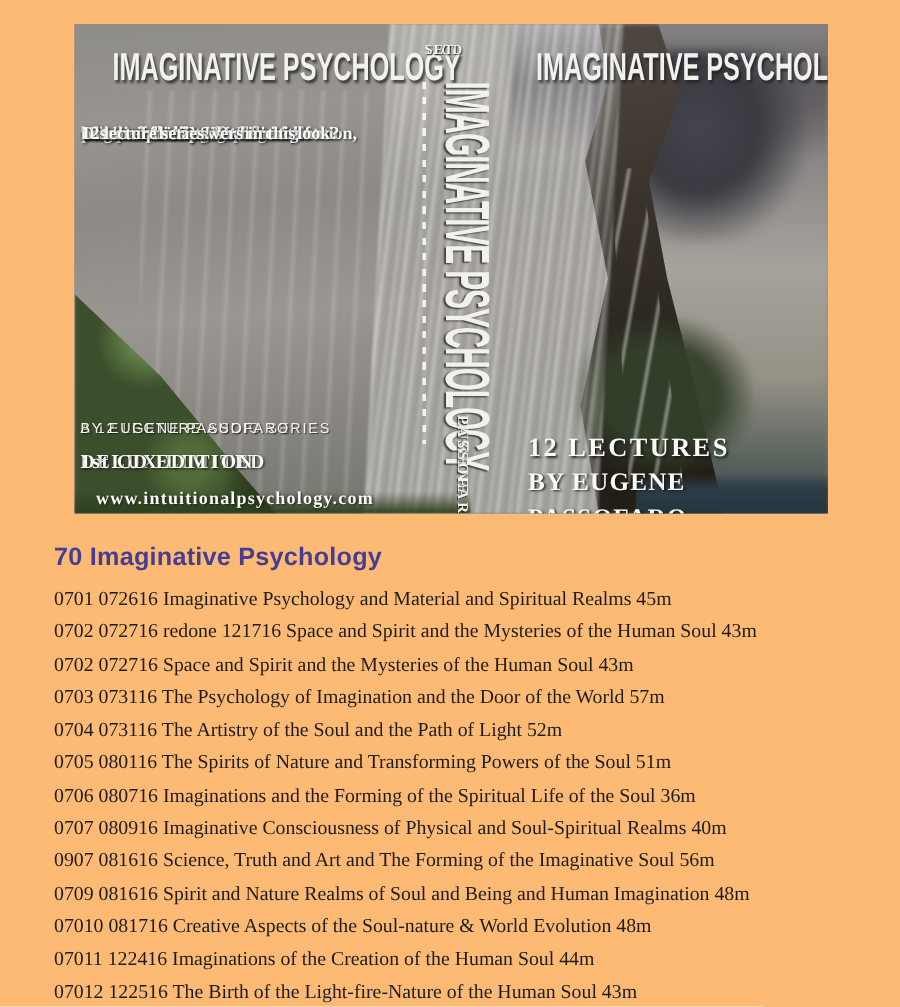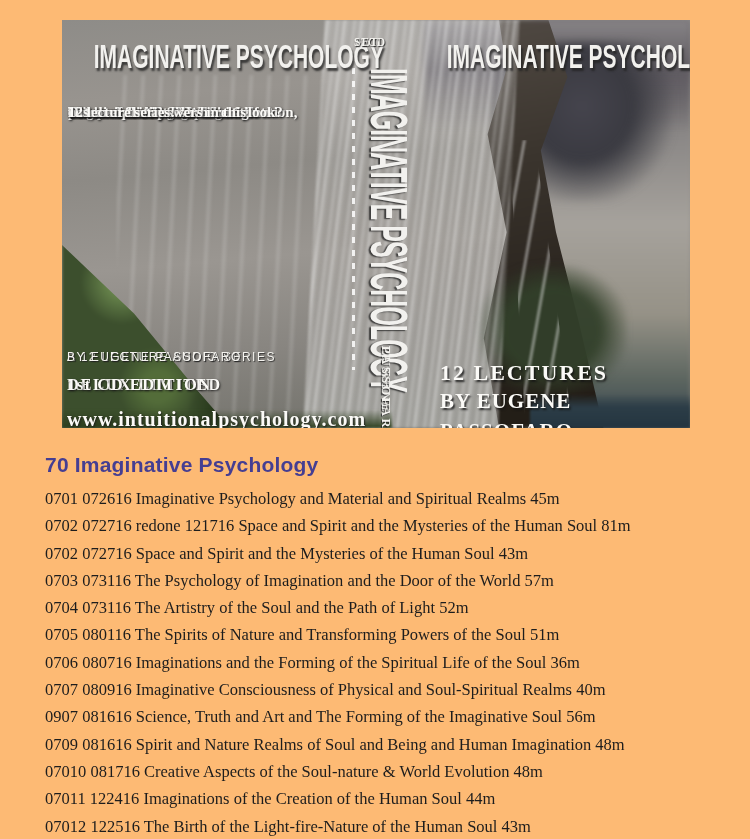--- a/index.html
+++ b/index.html
@@ -67,22 +67,22 @@
   .back-body { left:6px; top:84px; width:284px; text-align:center;
     font-weight:700; font-size:15px; line-height:17.5px; color:#fbfaf7;
     text-shadow:1px 1px 2px rgba(25,25,25,.85); }
 
   .back-series { left:5px; top:330px; width:285px; text-align:center;
     font-family:"Liberation Sans", sans-serif; font-size:12px; line-height:15px;
     letter-spacing:1.5px; color:#f4f3ef; text-shadow:1px 1px 1px rgba(30,30,30,.8); }
   .back-edition { left:5px; top:357px; width:285px; text-align:center;
     font-weight:700; font-size:16.5px; line-height:15.5px; letter-spacing:1.5px;
     color:#fbfaf7; text-shadow:1px 1px 2px rgba(25,25,25,.85); }
-  .back-website { left:5px; top:388px; width:285px; 
-    font-weight:700; font-size:20px; letter-spacing:1px;
+  .back-website { left:18px; top:388px; width:285px; 
+    font-weight:700; font-size:15px; letter-spacing:1px;
     color:#fbfaf7; text-shadow:1px 1px 2px rgba(25,25,25,.85); }
 
   .spine-set { left:292px; top:14px; width:64px; text-align:center;
     font-weight:700; font-size:11.5px; line-height:16px; letter-spacing:1px;
     color:#f4f3ef; text-shadow:1px 1px 1px rgba(30,30,30,.85); }
   .spine-title { left:297px; top:48px; height:600px; width:60px;
     writing-mode:vertical-rl; text-orientation:mixed; white-space:nowrap;
     font-family:"Liberation Sans", sans-serif; font-weight:700; font-size:52px;
     letter-spacing:-2px; line-height:60px;
     transform:scaleY(0.48); transform-origin:top center;
@@ -172,21 +172,21 @@
     <div class="ovl cover-title front-title">IMAGINATIVE PSYCHOLOGY</div>
     <div class="ovl front-bottom">
       <span class="front-lectures">12 LECTURES</span>
       <span class="front-byline">BY EUGENE PASSOFARO</span>
     </div>
   </div>
 
   <div class="listing-heading">70 Imaginative Psychology</div>
   <ul class="lectures">
       <li>0701 072616 Imaginative Psychology and Material and Spiritual Realms 45m</li>
-      <li>0702 072716 redone 121716 Space and Spirit and the Mysteries of the Human Soul 81m</li>
+      <li>0702 072716 redone 121716 Space and Spirit and the Mysteries of the Human Soul 43m</li>
       <li>0702 072716 Space and Spirit and the Mysteries of the Human Soul 43m</li>
       <li>0703 073116 The Psychology of Imagination and the Door of the World 57m</li>
       <li>0704 073116 The Artistry of the Soul and the Path of Light 52m</li>
       <li>0705 080116 The Spirits of Nature and Transforming Powers of the Soul 51m</li>
       <li>0706 080716 Imaginations and the Forming of the Spiritual Life of the Soul 36m</li>
       <li>0707 080916 Imaginative Consciousness of Physical and Soul-Spiritual Realms 40m</li>
       <li>0907 081616 Science, Truth and Art and The Forming of the Imaginative Soul 56m</li>
       <li>0709 081616 Spirit and Nature Realms of Soul and Being and Human Imagination 48m</li>
       <li>07010 081716 Creative Aspects of the Soul-nature &amp; World Evolution 48m</li>
       <li>07011 122416 Imaginations of the Creation of the Human Soul 44m</li>

